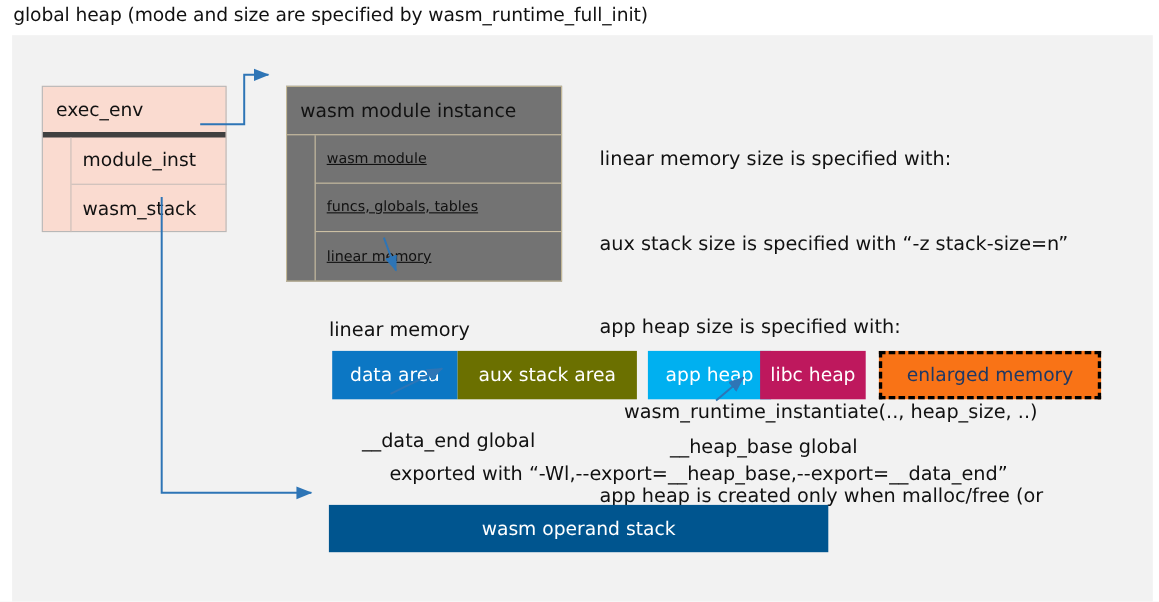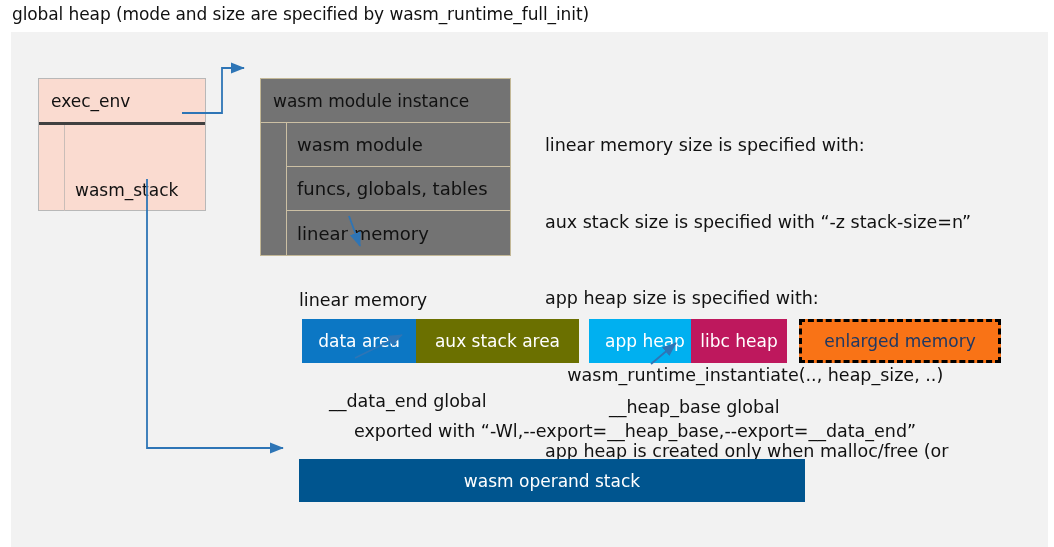--- a/index.html
+++ b/index.html
@@ -22,21 +22,21 @@
     background:#f2f2f2;
   }
 
   
   .exec-env{
     position:absolute;left:27px;top:46px;width:168px;height:133px;
     border:1px solid #b8b8b8;background:#fadbd0;box-sizing:border-box;
   }
   .exec-env .hdr{
     position:absolute;left:0;top:0;width:100%;height:46px;
-    border-bottom:3px solid #404040;box-sizing:border-box;
+    border-bottom:5px solid #404040;box-sizing:border-box;
     display:flex;align-items:center;padding-left:12px;
     font-size:17px;color:#111;
   }
   .exec-env .gutter{
     position:absolute;left:0;top:46px;width:26px;height:86px;
     border-right:1px solid #c9bdb8;box-sizing:border-box;
   }
   .exec-env .cell{
     position:absolute;left:26px;width:141px;height:43px;
     box-sizing:border-box;display:flex;align-items:center;padding-left:10px;
@@ -56,21 +56,21 @@
     display:flex;align-items:center;padding-left:12px;
     font-size:17px;color:#111;
   }
   .wmi .gutter{
     position:absolute;left:0;top:44px;width:26px;height:132px;
     border-right:1px solid #ccc0a4;box-sizing:border-box;
   }
   .wmi .cell{
     position:absolute;left:26px;width:223px;height:44px;
     box-sizing:border-box;display:flex;align-items:center;padding-left:10px;
-    font-size:18px;color:#111;
+    font-size:13px;color:#111;text-decoration:underline;
   }
   .wmi .cell.m1{top:44px;border-bottom:1px solid #ccc0a4;}
   .wmi .cell.m2{top:88px;border-bottom:1px solid #ccc0a4;}
   .wmi .cell.m3{top:132px;}
 
   
   .notes{
     position:absolute;left:534px;top:50px;width:510px;
     font-size:17.5px;line-height:25.5px;color:#111;white-space:pre;
   }
@@ -93,21 +93,21 @@
   }
 
   
   .ann{position:absolute;font-size:17.5px;color:#111;white-space:nowrap;}
   .ann.data-end{left:318px;top:359px;}
   .ann.heap-base{left:598px;top:365px;}
   .ann.exported{left:302px;top:389px;margin-left:41px;}
 
   
   .opstack{
-    position:absolute;left:288px;top:427px;width:506px;height:43px;
+    position:absolute;left:288px;top:427px;width:454px;height:43px;
     background:#00558f;color:#ffffff;font-size:17px;
     display:flex;align-items:center;justify-content:center;
   }
   .bottom-notes{
     position:absolute;left:188px;top:482px;width:850px;
     font-size:17.5px;line-height:27px;color:#111;white-space:pre;
   }
 
   svg.overlay{position:absolute;left:0;top:0;width:1054px;height:547px;pointer-events:none;}
 </style>
@@ -116,20 +116,21 @@
 
 <div id="root">
 
   <div class="title">global heap (mode and size are specified by wasm_runtime_full_init)</div>
 
   <div class="canvas">
 
     <div class="exec-env">
       <div class="hdr">exec_env</div>
       <div class="gutter"></div>
+      <div class="cell c1">module_inst</div>
       <div class="cell c2">wasm_stack</div>
     </div>
 
     <div class="wmi">
       <div class="hdr">wasm module instance</div>
       <div class="gutter"></div>
       <div class="cell m1">wasm module</div>
       <div class="cell m2">funcs, globals, tables</div>
       <div class="cell m3">linear memory</div>
     </div>

